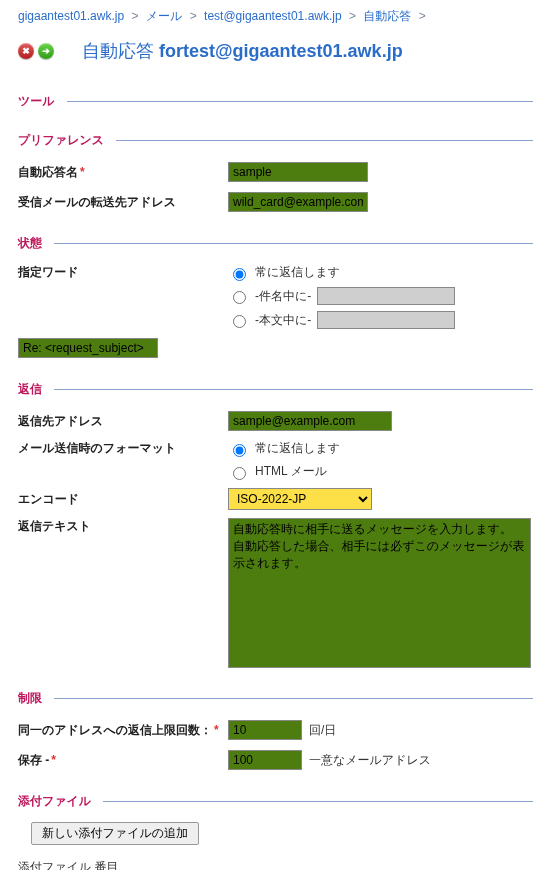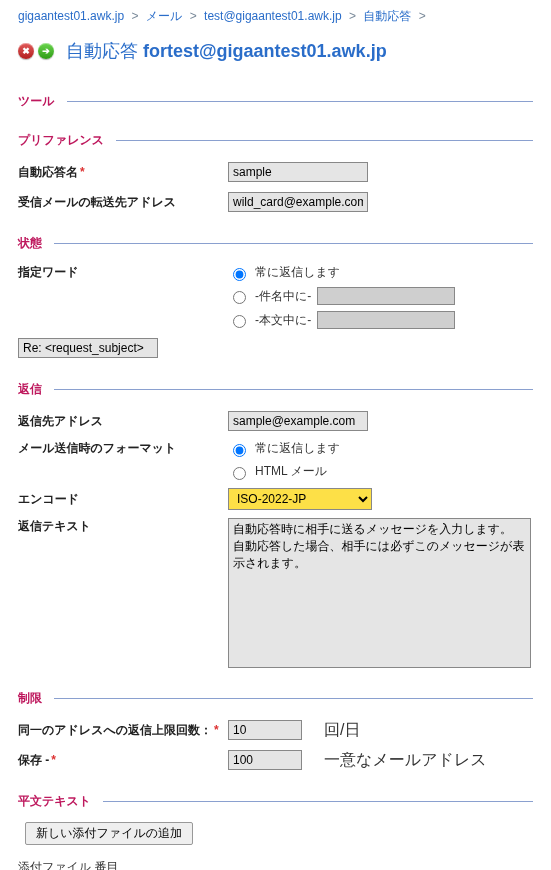--- a/index.html
+++ b/index.html
@@ -34,21 +34,21 @@
     box-shadow: inset 0 1px 0 rgba(255,255,255,.4), 0 1px 1px rgba(0,0,0,.3);
   }
   .icon-cancel { background: linear-gradient(#e25b5b,#b21f1f); }
   .icon-ok     { background: linear-gradient(#6ad64e,#2f9b16); }
   .icon-cancel::before { content:"✖"; font-size:9px; }
   .icon-ok::before     { content:"➔"; font-size:9px; }
 
   .page-title {
     font-size: 18px;
     color: #2a6dc9;
-    margin-left: 8px;
+    margin-left: 24px;
   }
 
   .section-head {
     display: flex;
     align-items: center;
     margin: 22px 0 12px 0;
   }
   .section-head .label {
     color: #be185d;
     font-weight: bold;
@@ -76,35 +76,35 @@
     flex-shrink: 0;
   }
   .req { color: #d33; margin-left: 2px; }
   .form-ctrl { flex: 1; display:flex; align-items:center; gap:6px; flex-wrap:wrap; }
 
   input[type=text], select, textarea {
     font-family: inherit;
     font-size: 12px;
     border: 1px solid #888;
     padding: 2px 4px;
-    background: #e5e5e5;
+    background: #4d7c0f;
   }
   input[type=text].wide { width: 140px; }
   input[type=text].wider { width: 140px; }
-  input[type=text].mail { width: 140px; }
+  input[type=text].mail { width: 164px; }
   select.encode { width: 144px; background:#fde047; }
   textarea.reply {
     width: 303px;
     height: 150px;
     resize: none;
   }
   .radiogroup { display:flex; flex-direction:column; gap:6px; }
   .radioline { display:flex; align-items:center; gap:6px; }
   .radioline input[type=text] { width:138px; background:#cfcfcf; border:1px solid #888; height:18px; }
-  .suffix { font-size:16px; margin-left:16px; }
+  .suffix { font-size:12px; margin-left:1px; }
   .small-input { width:74px; }
 
   button.attach {
     font-family: inherit;
     font-size: 12px;
     padding: 2px 10px;
     background: #efefef;
     border: 1px solid #999;
     border-radius: 2px;
     cursor: pointer;
@@ -257,21 +257,21 @@
   <div class="form-label">
     <span>保存 -</span><span class="req">*</span>
   </div>
   <div class="form-ctrl">
     <input type="text" class="small-input" value="100" style="">
     <span class="suffix">一意なメールアドレス</span>
   </div>
 </div>
 
 <div class="section-head">
-  <span class="label">平文テキスト</span>
-  <span class="line"></span>
-</div>
-
-<div style="margin:8px 7px;">
+  <span class="label">添付ファイル</span>
+  <span class="line"></span>
+</div>
+
+<div style="margin:8px 13px;">
   <button class="attach">新しい添付ファイルの追加</button>
 </div>
 
 <div class="attach-label">添付ファイル 番目</div>
 
 </body></html>

